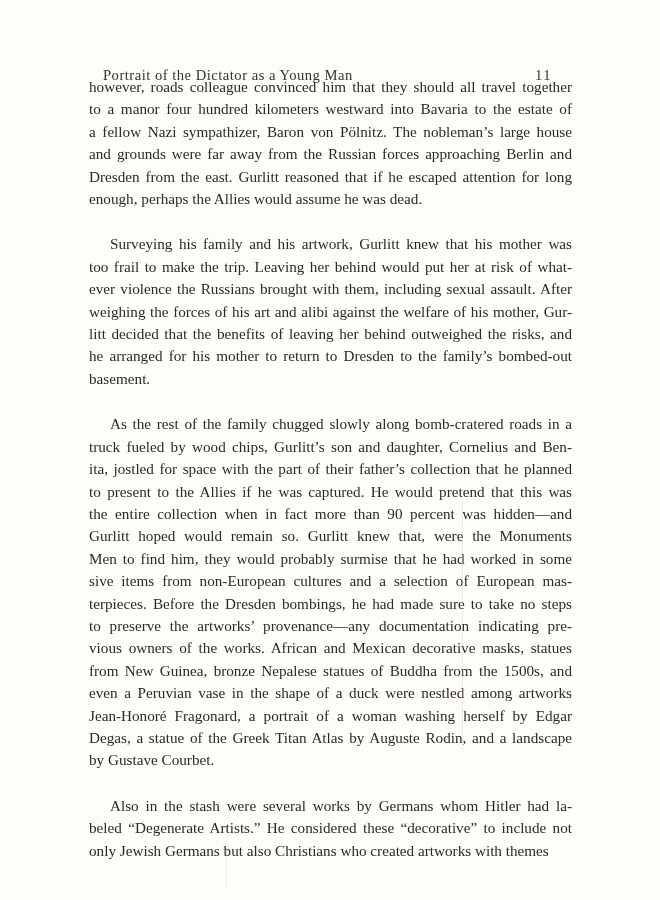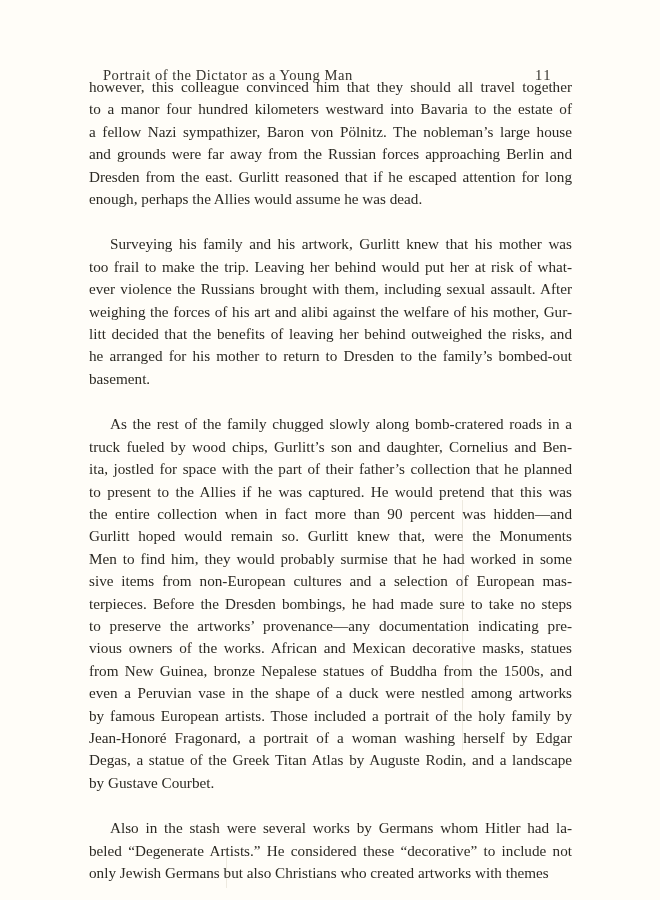--- a/index.html
+++ b/index.html
@@ -82,21 +82,21 @@
 
 <div class="page">
 
   <div class="running-head">
     <span class="running-title">Portrait of the Dictator as a Young Man</span>
     <span class="page-number">11</span>
   </div>
 
   <div class="body-text">
       <div class="para">
-        <div class="line first">however, this colleague convinced him that they should all travel together</div>
+        <div class="line first">however, roads colleague convinced him that they should all travel together</div>
         <div class="line">to a manor four hundred kilometers westward into Bavaria to the estate of</div>
         <div class="line">a fellow Nazi sympathizer, Baron von Pölnitz. The nobleman’s large house</div>
         <div class="line">and grounds were far away from the Russian forces approaching Berlin and</div>
         <div class="line">Dresden from the east. Gurlitt reasoned that if he escaped attention for long</div>
         <div class="line last">enough, perhaps the Allies would assume he was dead.</div>
       </div>
       <div class="para indent">
         <div class="line first">Surveying his family and his artwork, Gurlitt knew that his mother was</div>
         <div class="line">too frail to make the trip. Leaving her behind would put her at risk of what-</div>
         <div class="line">ever violence the Russians brought with them, including sexual assault. After</div>
@@ -112,21 +112,20 @@
         <div class="line">to present to the Allies if he was captured. He would pretend that this was</div>
         <div class="line">the entire collection when in fact more than 90 percent was hidden—and</div>
         <div class="line">Gurlitt hoped would remain so. Gurlitt knew that, were the Monuments</div>
         <div class="line">Men to find him, they would probably surmise that he had worked in some</div>
         <div class="line">sive items from non-European cultures and a selection of European mas-</div>
         <div class="line">terpieces. Before the Dresden bombings, he had made sure to take no steps</div>
         <div class="line">to preserve the artworks’ provenance—any documentation indicating pre-</div>
         <div class="line">vious owners of the works. African and Mexican decorative masks, statues</div>
         <div class="line">from New Guinea, bronze Nepalese statues of Buddha from the 1500s, and</div>
         <div class="line">even a Peruvian vase in the shape of a duck were nestled among artworks</div>
-        <div class="line">by famous European artists. Those included a portrait of the holy family by</div>
         <div class="line">Jean-Honoré Fragonard, a portrait of a woman washing herself by Edgar</div>
         <div class="line">Degas, a statue of the Greek Titan Atlas by Auguste Rodin, and a landscape</div>
         <div class="line last">by Gustave Courbet.</div>
       </div>
       <div class="para indent">
         <div class="line first">Also in the stash were several works by Germans whom Hitler had la-</div>
         <div class="line">beled “Degenerate Artists.” He considered these “decorative” to include not</div>
         <div class="line last">only Jewish Germans but also Christians who created artworks with themes</div>
       </div>
     </div>

